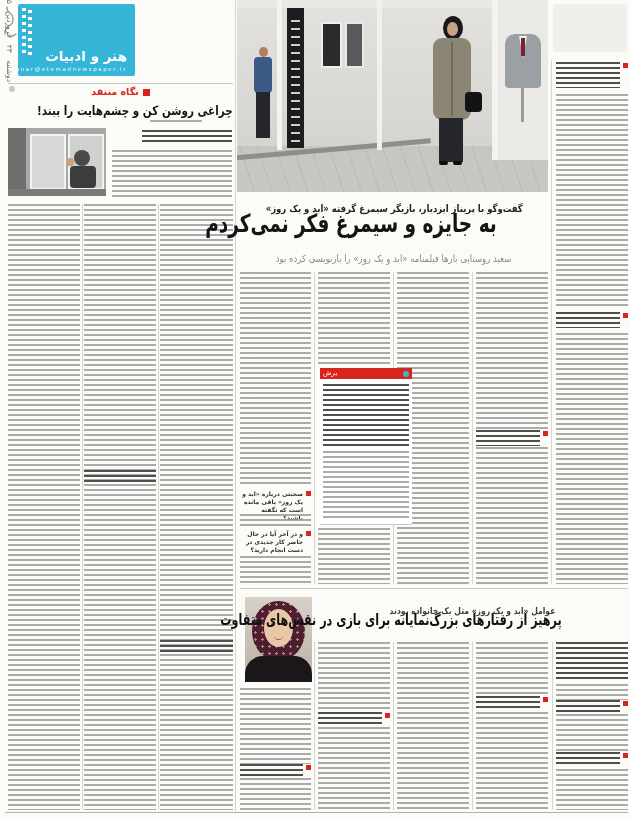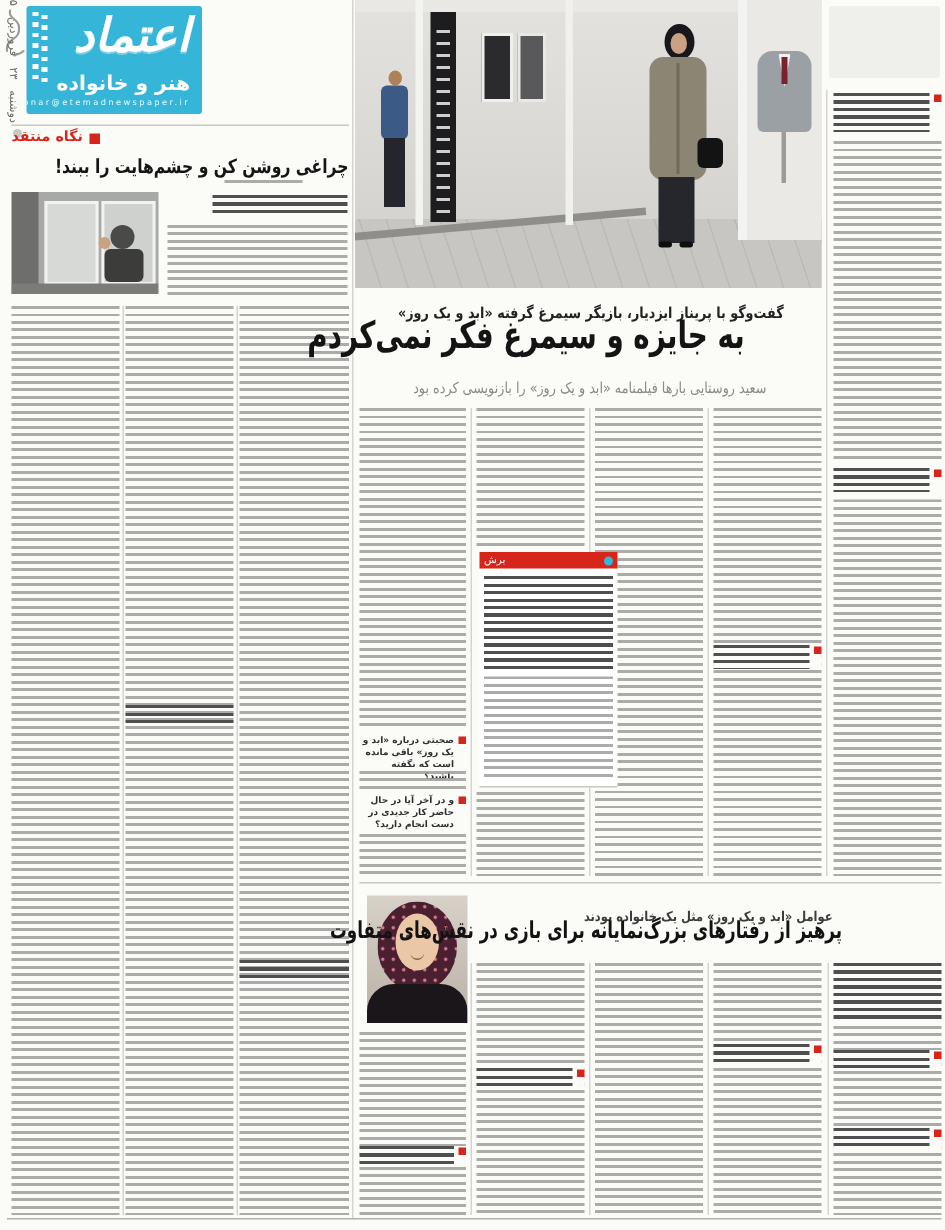--- a/index.html
+++ b/index.html
@@ -37,22 +37,21 @@
 </head>
 <body>
 
 <svg class="abs" style="left:2px;top:4px;" width="16" height="34" viewBox="0 0 16 34">
   <path d="M3 30 C 2 20, 12 24, 11 14 C 10.5 8, 4 9, 5 3 M8 33 c 2 -1 4 -1 6 -3" stroke="#9a9a9a" stroke-width="1.4" fill="none" stroke-linecap="round"></path>
 </svg>
 <div class="abs dateline" style="top:82px;left:-446px;width:460px;height:14px;text-align:right;">دوشنبه ۲۳ فروردین ۱۳۹۵ | ۳ رجب ۱۴۳۷ | ۱۱ آوریل ۲۰۱۶ | سال سیزدهم | شماره ۳۵۰۰</div>
 
 <div class="abs mast" style="left:18px;top:4px;width:117px;height:72px;">
   <div class="dashes"></div>
-  <div class="abs logo" style="right:8px;top:2px;">اعتماد</div>
-  <div class="abs section" style="right:8px;top:44px;">هنر و خانواده</div>
+  <div class="abs section" style="right:8px;top:44px;">هنر و ادبیات</div>
   <div class="abs email" style="right:8px;top:62px;direction:ltr;">honar@etemadnewspaper.ir</div>
 </div>
 
 <div class="abs" style="left:237px;top:0;width:311px;height:192px;overflow:hidden;
      background:linear-gradient(#e3e2df 0%,#d8d7d3 60%,#cfcecb 100%);">
   <div class="abs" style="left:0;top:0;width:100%;height:8px;background:#e9e8e5;"></div>
   <div class="abs" style="left:0;bottom:0;width:100%;height:46px;background:#c7c6c2;
        background-image:repeating-linear-gradient(72deg,transparent 0 16px,#bbbab6 16px 17px);"></div>
   <div class="abs" style="left:-6px;bottom:40px;width:200px;height:5px;background:#8f8e8a;transform:rotate(-5deg);"></div>
   <div class="abs" style="left:40px;top:0;width:5px;height:150px;background:#f3f3f0;"></div>
@@ -86,21 +85,21 @@
     <div class="abs" style="left:261px;top:0;width:50px;height:160px;background:#ebe9e6;"></div>
     <div class="abs" style="left:268px;top:34px;width:36px;height:54px;border-radius:10px 10px 4px 4px;background:#9aa0a4;"></div>
     <div class="abs" style="left:282px;top:36px;width:8px;height:22px;background:#f2f1ee;clip-path:polygon(0 0,100% 0,50% 100%);"></div>
     <div class="abs" style="left:284px;top:38px;width:4px;height:18px;background:#7a2030;"></div>
     <div class="abs" style="left:284px;top:88px;width:3px;height:34px;background:#9b9b98;"></div>
   </div>
 </div>
 
 <div class="abs hr" style="left:8px;top:83px;width:225px;"></div>
 <div class="abs" style="left:9px;top:86px;width:6px;height:6px;border-radius:50%;background:#c8c8c5;"></div>
-<div class="abs" style="left:8px;top:86px;width:225px;display:flex;justify-content:flex-end;align-items:center;gap:4px;">
+<div class="abs" style="left:8px;top:86px;width:225px;display:flex;justify-content:center;align-items:center;gap:4px;">
   <span class="sq" style="width:7px;height:7px;"></span>
   <span class="redlabel">نگاه منتقد</span>
 </div>
 <div class="abs ctext" style="left:8px;top:100px;width:225px;text-align:right;padding-right:2px;">
   <span class="cx" style="transform:scaleX(.8);transform-origin:right;font-size:13px;font-weight:bold;color:#151515;">چراغی روشن کن و چشم‌هایت را ببند!</span>
 </div>
 <div class="abs tx" style="left:150px;top:120px;width:52px;height:4px;"></div>
 
 <div class="abs" style="left:8px;top:128px;width:98px;height:68px;overflow:hidden;background:#a7a9a7;">
   <div class="abs" style="left:0;top:0;width:18px;height:68px;background:#6e6e6c;"></div>

